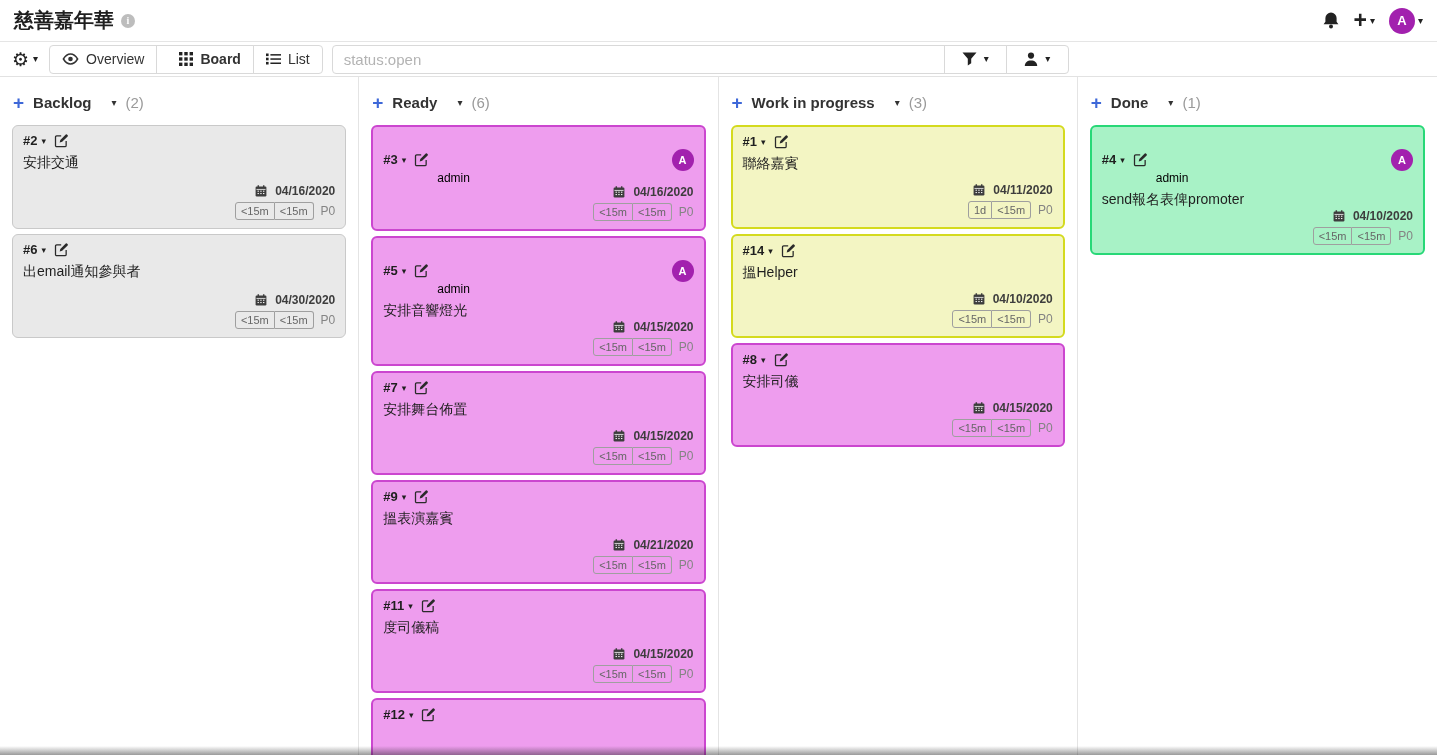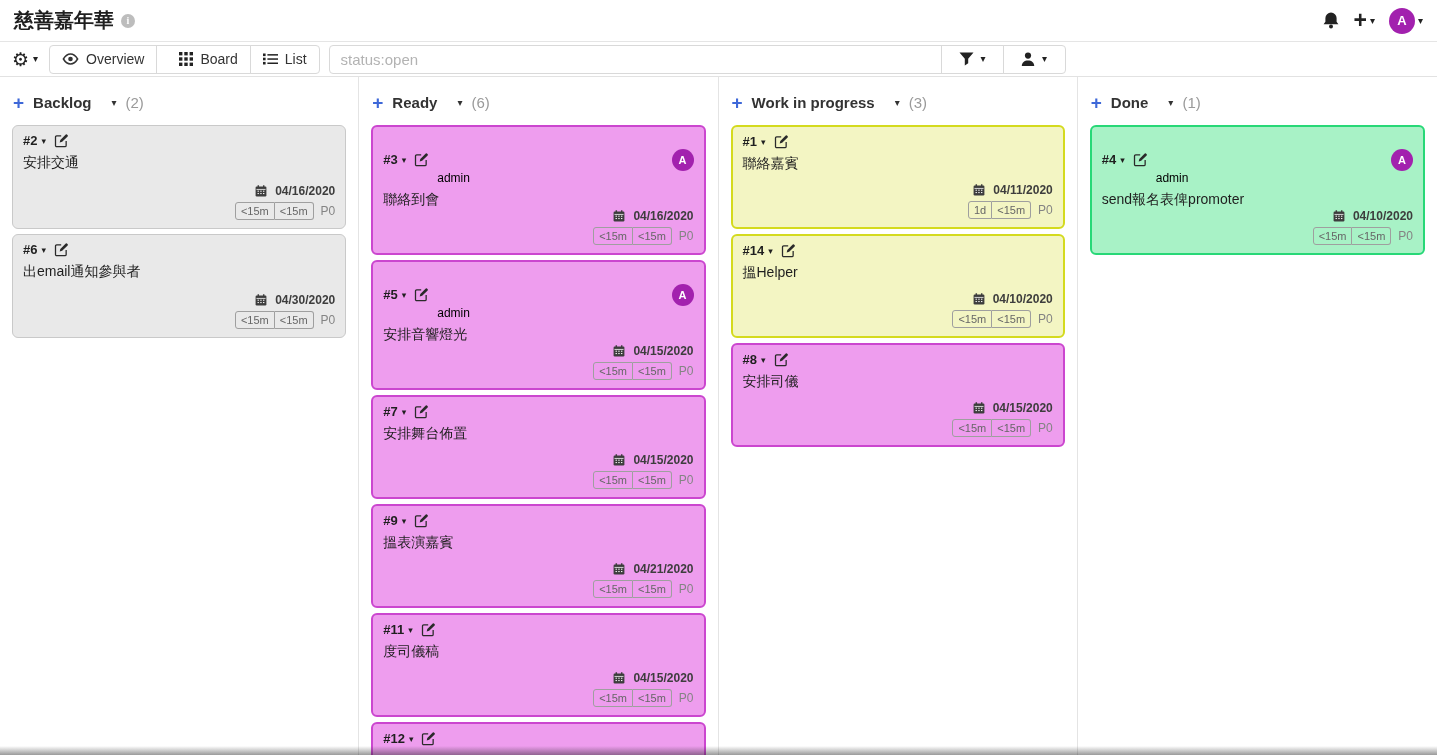--- a/index.html
+++ b/index.html
@@ -23,21 +23,21 @@
   
   .toolbar { height:35px; display:flex; align-items:center; padding:0 10px; border-bottom:1px solid #e2e2e2; gap:9px; }
   .gear-wrap { display:flex; align-items:center; gap:4px; cursor:pointer; padding:0 2px; }
   .gear-glyph { font-size:19px; color:#222; line-height:1; }
   .seg { display:flex;justify-content:space-between; }
   .btn { background:#fff; border:1px solid #d9d9d9; padding:5px 12px; font-size:14px; color:#333;
     display:inline-flex; align-items:center; gap:7px; cursor:pointer; height:29px; }
   .seg .btn + .btn { margin-left:-1px; }
   .seg .btn:first-child { border-radius:4px 0 0 4px; }
   .seg .btn:last-child { border-radius:0 4px 4px 0; }
-  .btn.active { font-weight:normal;padding-left:22px; }
+  .btn.active { font-weight:bold;padding-left:22px; }
   .search-group { display:flex; width:737px; }
   .search-input { flex:1; height:29px; border:1px solid #d9d9d9; border-radius:4px 0 0 4px;
     padding:0 11px; font-size:15px; color:#333; font-family:"Liberation Sans", sans-serif; outline:none; }
   .search-input::placeholder { color:#b3b3b3; }
   .tool-btn { width:63px; justify-content:center; margin-left:-1px; }
   .tool-btn:last-child { border-radius:0 4px 4px 0; }
 
   
   .board { display:grid; grid-template-columns:repeat(4, 1fr); height:678px; }
   .column { border-right:1px solid #e4e4e4; overflow:hidden; }
@@ -306,21 +306,20 @@
         <span>
           <svg width="15" height="15" viewBox="0 0 20 20">
                     <path fill="none" stroke="#2a2a2a" stroke-width="1.7" d="M16.2 10.8v5.7a1.6 1.6 0 0 1-1.6 1.6H3.6A1.6 1.6 0 0 1 2 16.5V5.5a1.6 1.6 0 0 1 1.6-1.6h6"></path>
                     <path fill="#2a2a2a" d="M7.6 12.6l.8-3.3 7.3-7.3a1.1 1.1 0 0 1 1.6 0l.9.9a1.1 1.1 0 0 1 0 1.6l-7.3 7.3z"></path>
                   </svg>
         </span>
       </span>
       <span class="card-assignee">admin</span>
       <span class="card-avatar">A</span>
     </div>
-    <div class="card-title">聯絡到會</div>
     <div class="card-spacer"></div>
     <div class="card-date-row">
       <span>
         <svg width="12" height="12" viewBox="0 0 14 14">
                   <rect x="0.7" y="1.8" width="12.6" height="11.5" rx="1.4" fill="#3d3d3d"></rect>
                   <rect x="3" y="0.3" width="1.7" height="2.6" fill="#3d3d3d"></rect>
                   <rect x="9.3" y="0.3" width="1.7" height="2.6" fill="#3d3d3d"></rect>
                   <rect x="1.7" y="4.6" width="10.6" height="0.9" fill="#fff"></rect>
                   <g fill="#fff">
                     <rect x="3" y="6.6" width="1.5" height="1.3"></rect>

